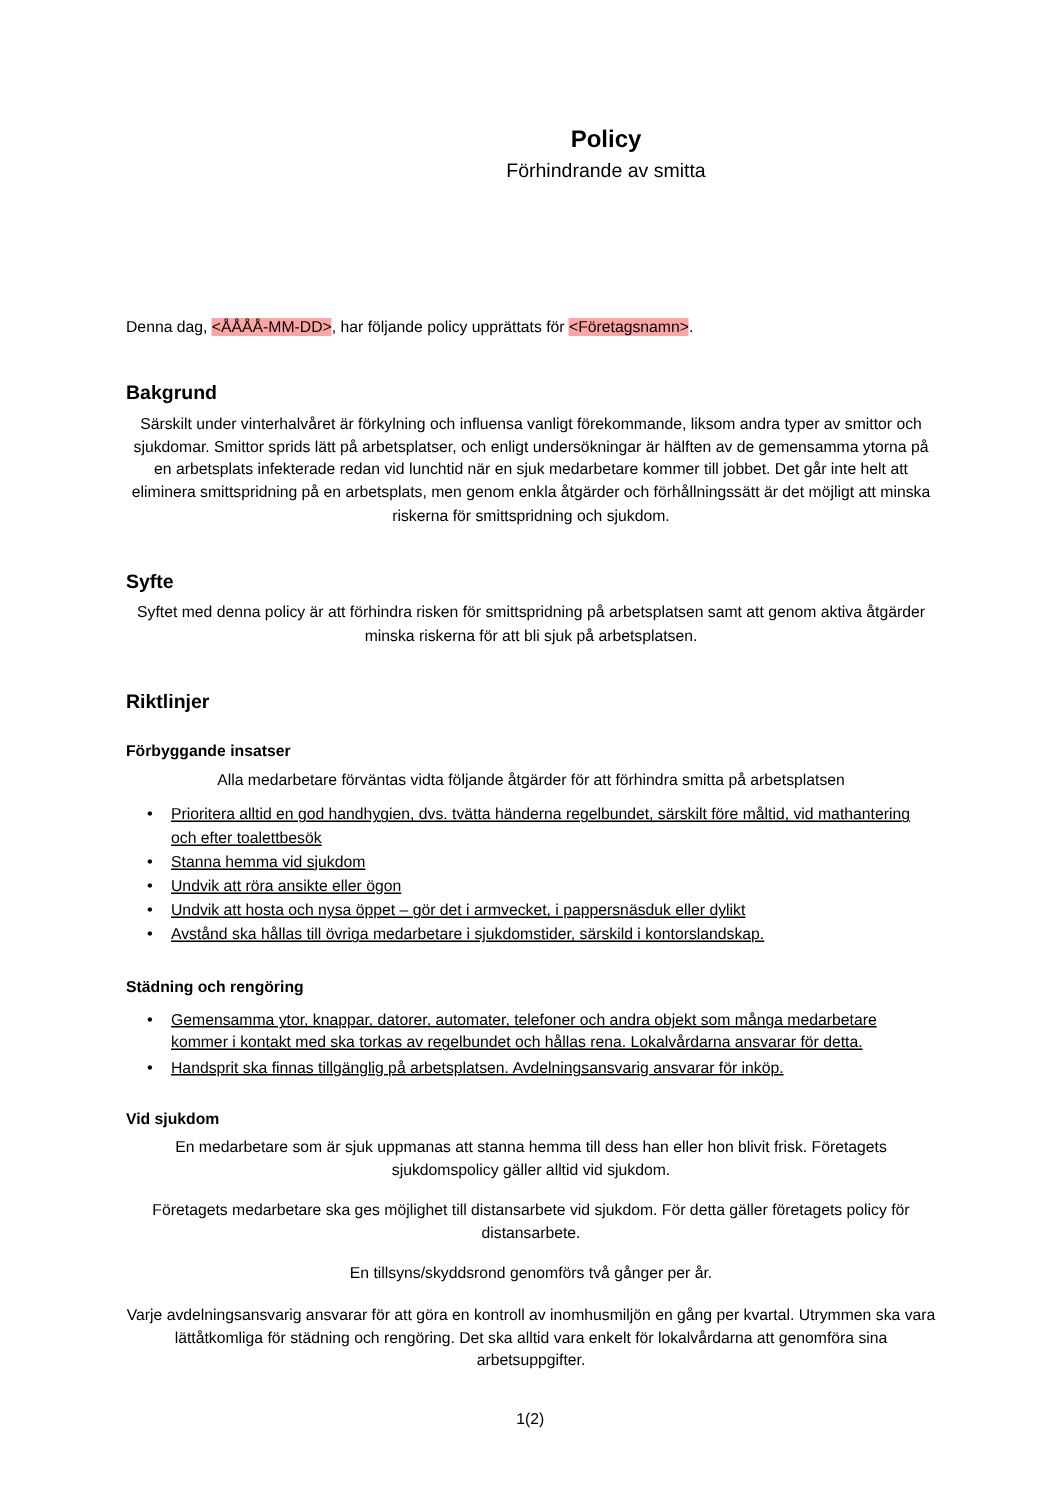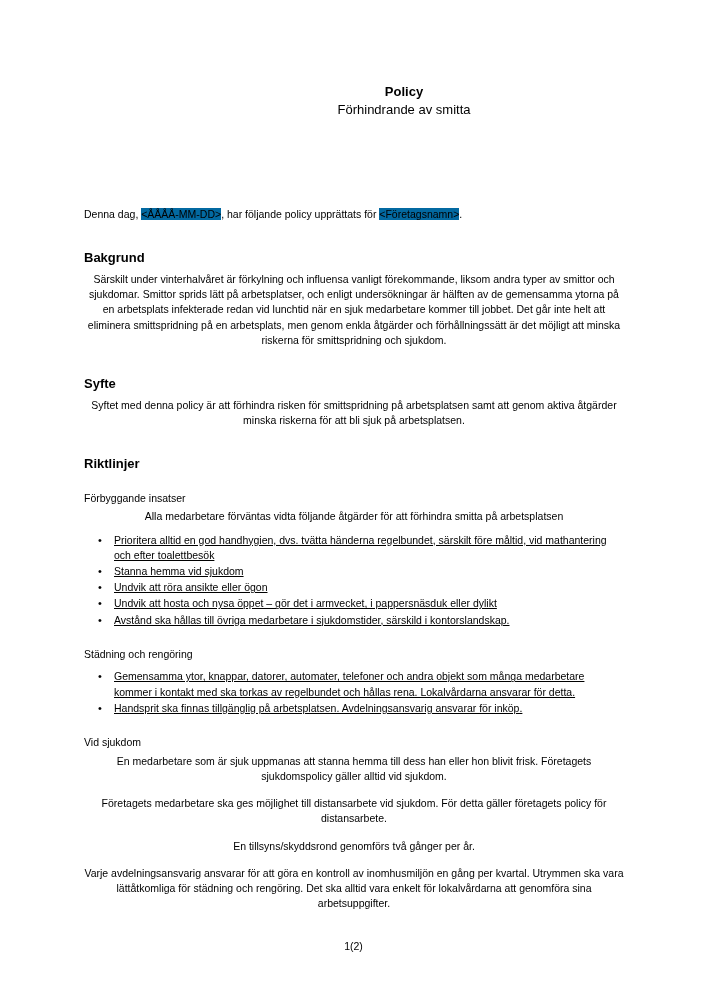--- a/index.html
+++ b/index.html
@@ -24,49 +24,49 @@
     left: 84px;
     top: 0;
     width: 540px;
   }
   .title-block {
     margin-top: 84px;
     text-align: center;
     padding-left: 100px;
   }
   .doc-title {
-    font-size: 13px;
+    font-size: 16px;
     font-weight: bold;
     line-height: 1.25;
     margin: 0;
   }
   .doc-subtitle {
     font-size: 13px;
     font-weight: normal;
     line-height: 1.3;
     margin: 2px 0 0 0;
   }
   .intro {
     margin-top: 88px;
     font-size: 10.5px;
     line-height: 1.45;
   }
   .hl {
-    background: #0369a1;
+    background: #fca5a5;
     color: #000;
   }
   h2.section {
     font-size: 13px;
     font-weight: bold;
     margin: 28px 0 6px 0;
     line-height: 1.2;
   }
   h3.sub {
     font-size: 10.5px;
-    font-weight: normal;
+    font-weight: bold;
     margin: 20px 0 4px 0;
     line-height: 1.3;
   }
   p.body {
     font-size: 10.5px;
     line-height: 1.45;
     margin: 0 0 0 0;
     text-align: center;
   }
   p.body + p.body {

